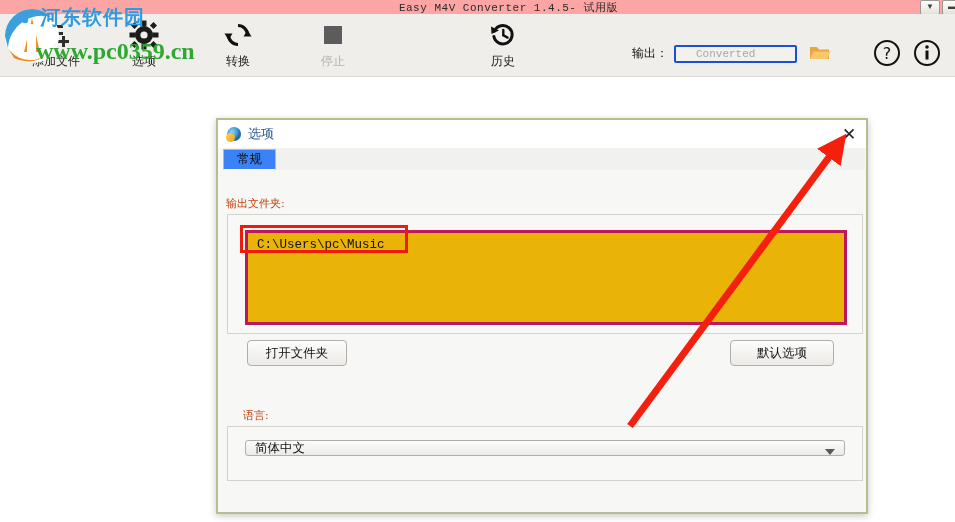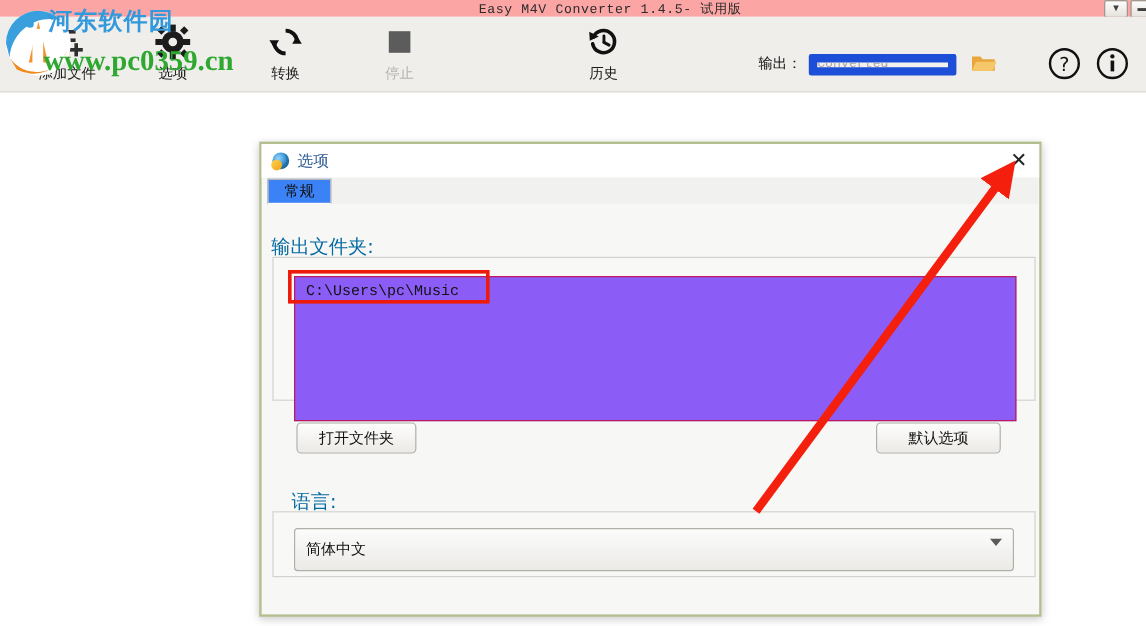--- a/index.html
+++ b/index.html
@@ -115,27 +115,27 @@
     gap: 6px;
   }
   #output-label {
     font-family: "DejaVu Sans", sans-serif;
     font-size: 12px;
     color: #111;
   }
   #output-input {
     width: 123px;
     height: 18px;
-    border: 7px solid #1d4ed8;
+    border: 2px solid #1d4ed8;
     border-radius: 2px;
     background: #f2f1ee;
     font-family: "Liberation Mono", monospace;
     font-size: 11px;
     color: #9c9c9c;
-    padding: 0 0;
+    padding: 0 20px;
     box-sizing: border-box;
   }
   #output-input::placeholder { color: #a8a8a8; }
   #folder-icon-btn {
     background: none; border: none; padding: 0; cursor: pointer;
     display: flex; align-items: center; margin-left: 6px;
   }
   #help-btn, #info-btn {
     position: absolute; top: 25px;
     background: none; border: none; padding: 0; cursor: pointer;
@@ -256,41 +256,41 @@
   #tab-content {
     position: absolute;
     left: 5px; top: 50px;
     width: 642px; height: 340px;
     background: #f7f7f6;
   }
 
   .section-label {
     position: absolute;
     font-family: "DejaVu Sans", sans-serif;
-    font-size: 16px;
-    color: #0369a1;
+    font-size: 11px;
+    color: #c2410c;
   }
   #output-folder-label { left: 3px; top: 26px; }
   #language-label      { left: 20px; top: 238px; }
 
   .group-box {
     position: absolute;
     border: 1px solid #d3d3ce;
     background: #f8f8f7;
     box-sizing: border-box;
   }
   #output-group-box   { left: 4px; top: 44px; width: 636px; height: 120px; }
   #language-group-box { left: 4px; top: 256px; width: 636px; height: 55px; }
 
   #path-list {
     position: absolute;
     left: 22px; top: 60px;
-    width: 602px; height: 121px;
-    background: #8b5cf6;
-    border: 1px solid #be185d;
+    width: 602px; height: 95px;
+    background: #eab308;
+    border: 3px solid #be185d;
     box-sizing: border-box;
     overflow: hidden;
   }
   #path-value {
     font-family: "Liberation Mono", "DejaVu Sans Mono", monospace;
     font-size: 12.5px;
     color: #111;
     padding: 5px 0 0 9px;
     white-space: nowrap;
   }
@@ -309,30 +309,29 @@
     height: 26px;
     border: 1px solid #b0b0aa;
     border-radius: 4px;
     background: linear-gradient(#fdfdfd, #eceae6);
     font-family: "DejaVu Sans", sans-serif;
     font-size: 12.5px;
     color: #111;
     cursor: pointer;
     padding: 0 14px;
     box-sizing: border-box;
-    margin-top: 12px;
   }
   #btn-open-folder { left: 24px;  top: 170px; width: 100px; }
   #btn-choose      { left: 360px; top: 170px; width: 104px; }
   #btn-default     { left: 507px; top: 170px; width: 104px; }
 
   #language-select {
     position: absolute;
     left: 22px; top: 270px;
-    width: 600px; height: 36px;
+    width: 600px; height: 16px;
     border: 1px solid #b0b0aa;
     border-radius: 3px;
     background: linear-gradient(#fcfcfc, #ebeae6);
     display: flex;
     align-items: center;
     cursor: pointer;
     box-sizing: border-box;
   }
   #language-value {
     margin-left: 9px;

